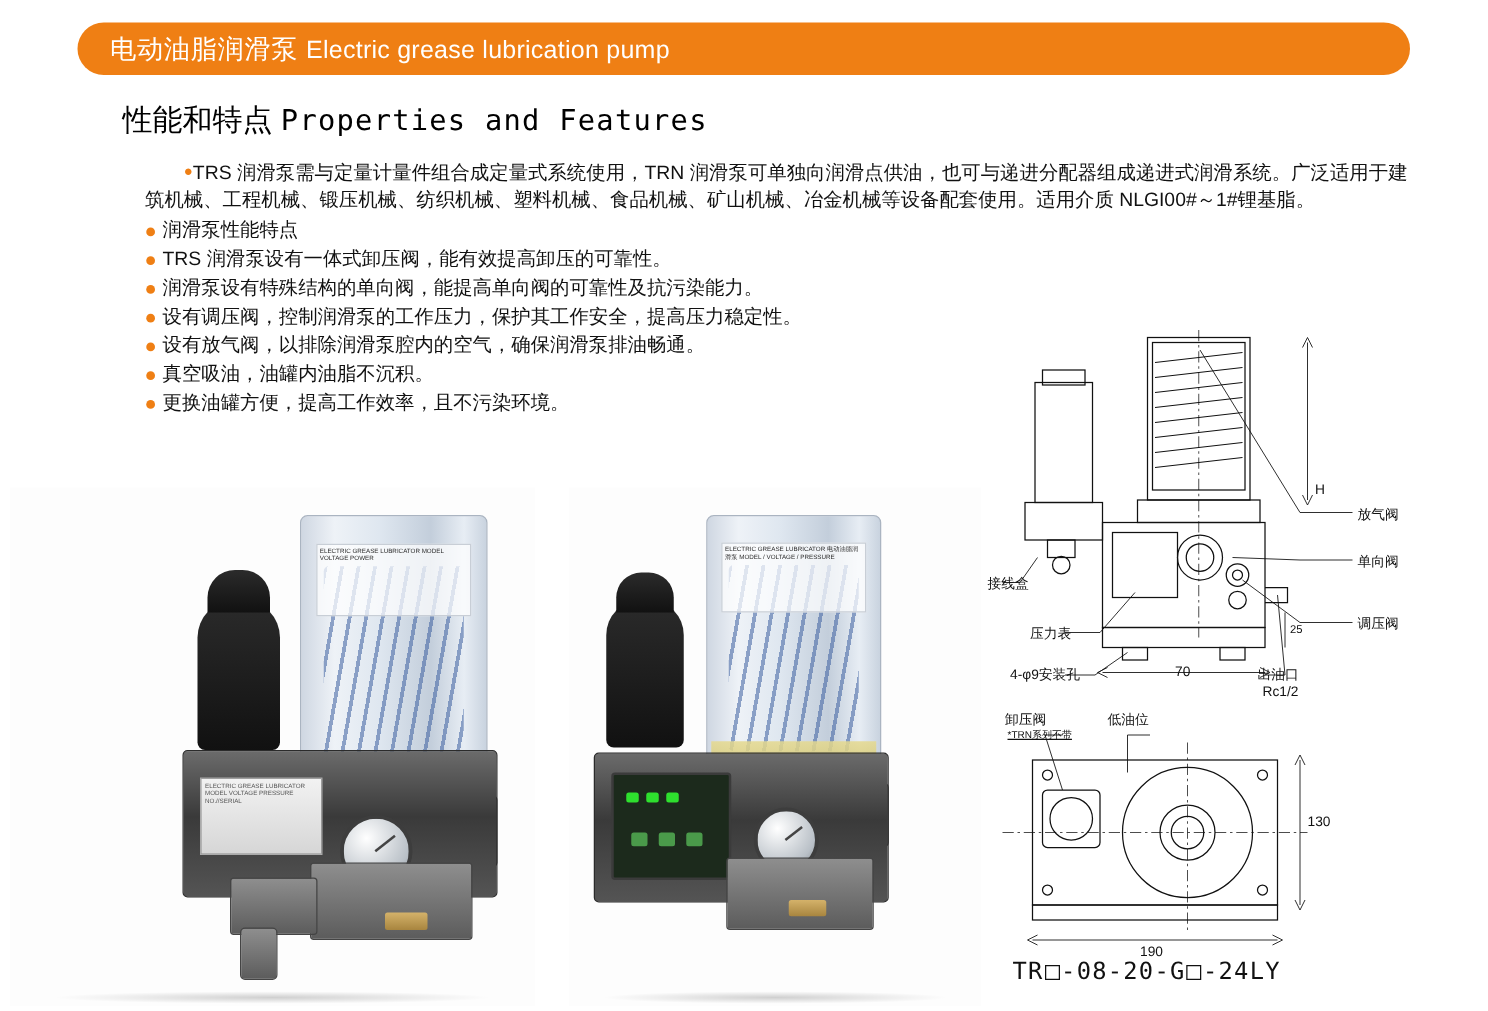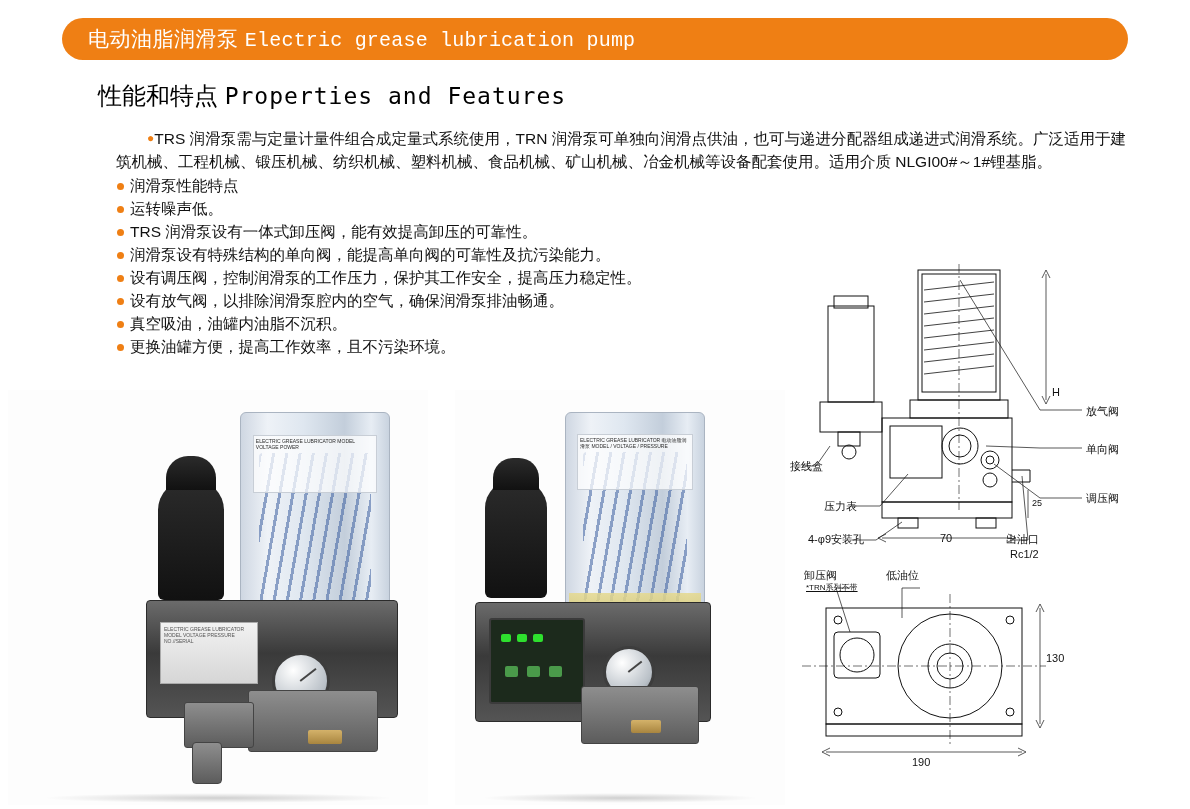--- a/index.html
+++ b/index.html
@@ -28,21 +28,21 @@
   }
   .banner-title {
     margin-left: 26px;
     color: #ffffff;
     font-size: 21px;
     letter-spacing: 0.5px;
     white-space: nowrap;
     font-family: "Liberation Sans", sans-serif;
   }
   .banner-title .en {
-    font-family: Liberation Mono, monospace;
+    font-family: Liberation Sans, sans-serif;
     font-size: 20px;
     letter-spacing: 0.2px;
   }
 
   
   .section-title {
     position: absolute;
     left: 98px; top: 80px;
     color: #000000;
     font-size: 24px;
@@ -252,21 +252,20 @@
     <span>性能和特点</span>
     <span class="en">Properties and Features</span>
   </div>
 
   <div class="body-text">
     <p class="para">
       <span class="dot">●</span><span>TRS 润滑泵需与定量计量件组合成定量式系统使用，TRN 润滑泵可单独向润滑点供油，也可与递进分配器组成递进式润滑系统。广泛适用于建筑机械、工程机械、锻压机械、纺织机械、塑料机械、食品机械、矿山机械、冶金机械等设备配套使用。适用介质 NLGI00#～1#锂基脂。</span>
     </p>
     <ul class="bullets">
       <li>润滑泵性能特点</li>
-      <li>运转噪声低。</li>
       <li>TRS 润滑泵设有一体式卸压阀，能有效提高卸压的可靠性。</li>
       <li>润滑泵设有特殊结构的单向阀，能提高单向阀的可靠性及抗污染能力。</li>
       <li>设有调压阀，控制润滑泵的工作压力，保护其工作安全，提高压力稳定性。</li>
       <li>设有放气阀，以排除润滑泵腔内的空气，确保润滑泵排油畅通。</li>
       <li>真空吸油，油罐内油脂不沉积。</li>
       <li>更换油罐方便，提高工作效率，且不污染环境。</li>
     </ul>
   </div>
 
   <div class="photo" id="photo-left">
@@ -415,14 +414,17 @@
         <path d="M160 34 L160 184" stroke-dasharray="9 3 2 3" stroke-width="0.6"></path>
       </g>
     </svg>
     <div class="dwg-label" style="left:14px; top:8px;">卸压阀</div>
     <div class="dwg-label" style="left:16px;  top:22px; font-size:8px;text-decoration:underline;">*TRN系列不带</div>
     <div class="dwg-label" style="left:96px; top:8px;">低油位</div>
     <div class="dwg-label" style="left:256px; top:92px;">130</div>
     <div class="dwg-label" style="left:122px; top:196px;">190</div>
   </div>
 
+  <div class="model-code">
+    <span>TR</span><span class="box"></span><span>-08-20-G</span><span class="box"></span><span>-24LY</span>
+  </div>
 
 </div>
 
 </body></html>

